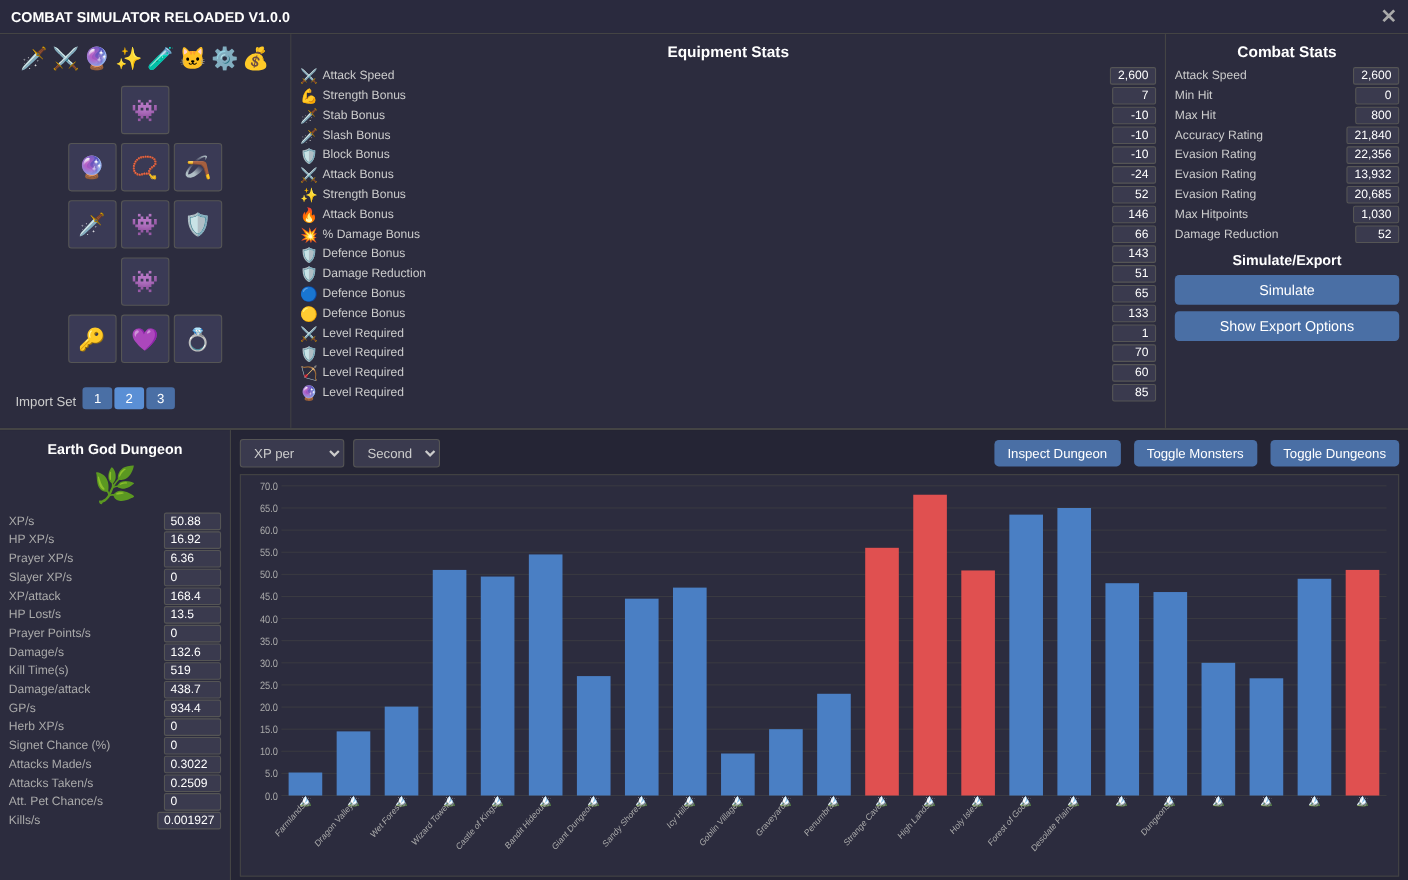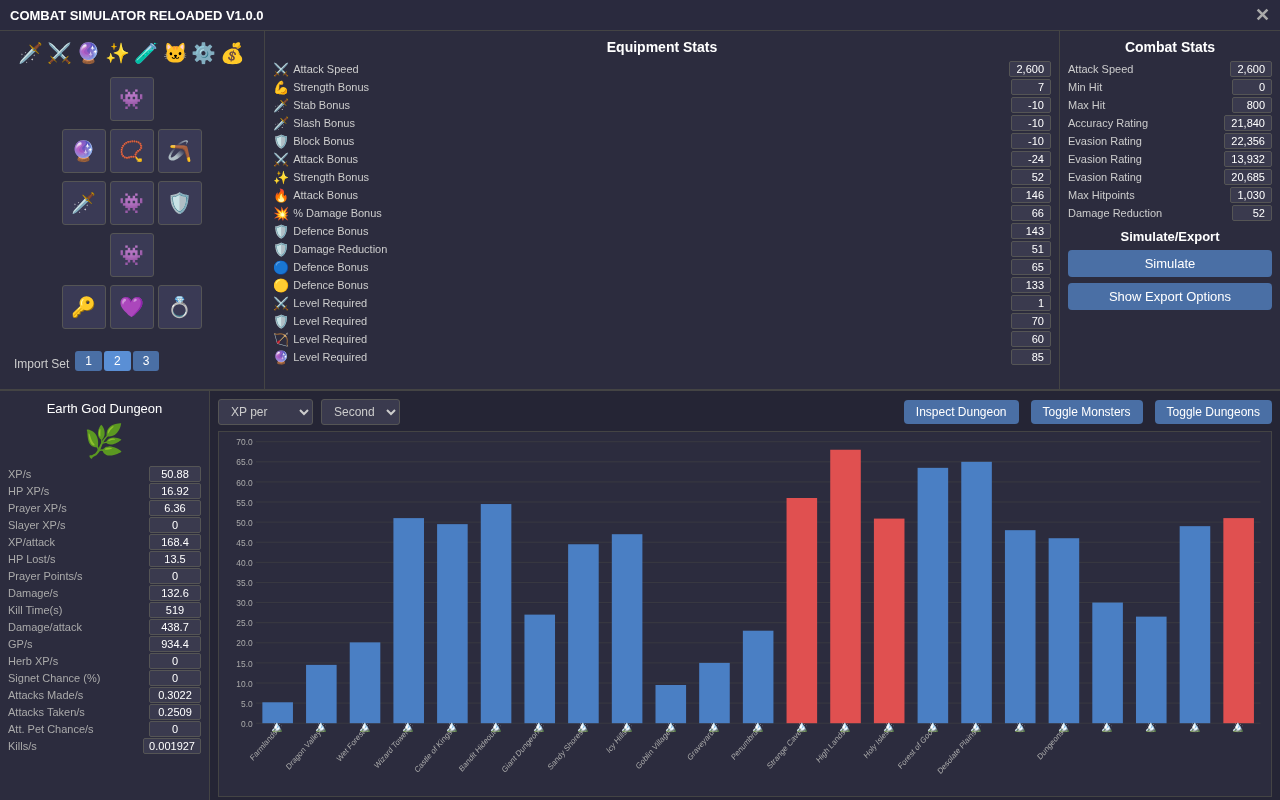--- a/index.html
+++ b/index.html
@@ -180,21 +180,21 @@
     .dungeon-panel {
       width: 210px;
       background: #2c2c3e;
       border-right: 1px solid #444;
       padding: 10px 8px;
     }
     .dungeon-title {
       text-align: center;
       color: #fff;
       font-size: 13px;
-      font-weight: normal;
+      font-weight: bold;
       margin-bottom: 6px;
     }
     .dungeon-icon {
       text-align: center;
       font-size: 32px;
       margin-bottom: 6px;
     }
     .dungeon-stat-row {
       display: flex;
       justify-content: space-between;
@@ -202,21 +202,21 @@
       margin: 1px 0;
       font-size: 11px;
     }
     .dungeon-stat-label { color: #aaa; }
     .dungeon-stat-value {
       background: #3a3a4e;
       border: 1px solid #555;
       color: #fff;
       padding: 1px 5px;
       min-width: 52px;
-      text-align: center;
+      text-align: left;
       font-size: 11px;
       border-radius: 2px;
     }
     
     .chart-panel {
       flex: 1;
       padding: 8px;
       display: flex;
       flex-direction: column;
     }

